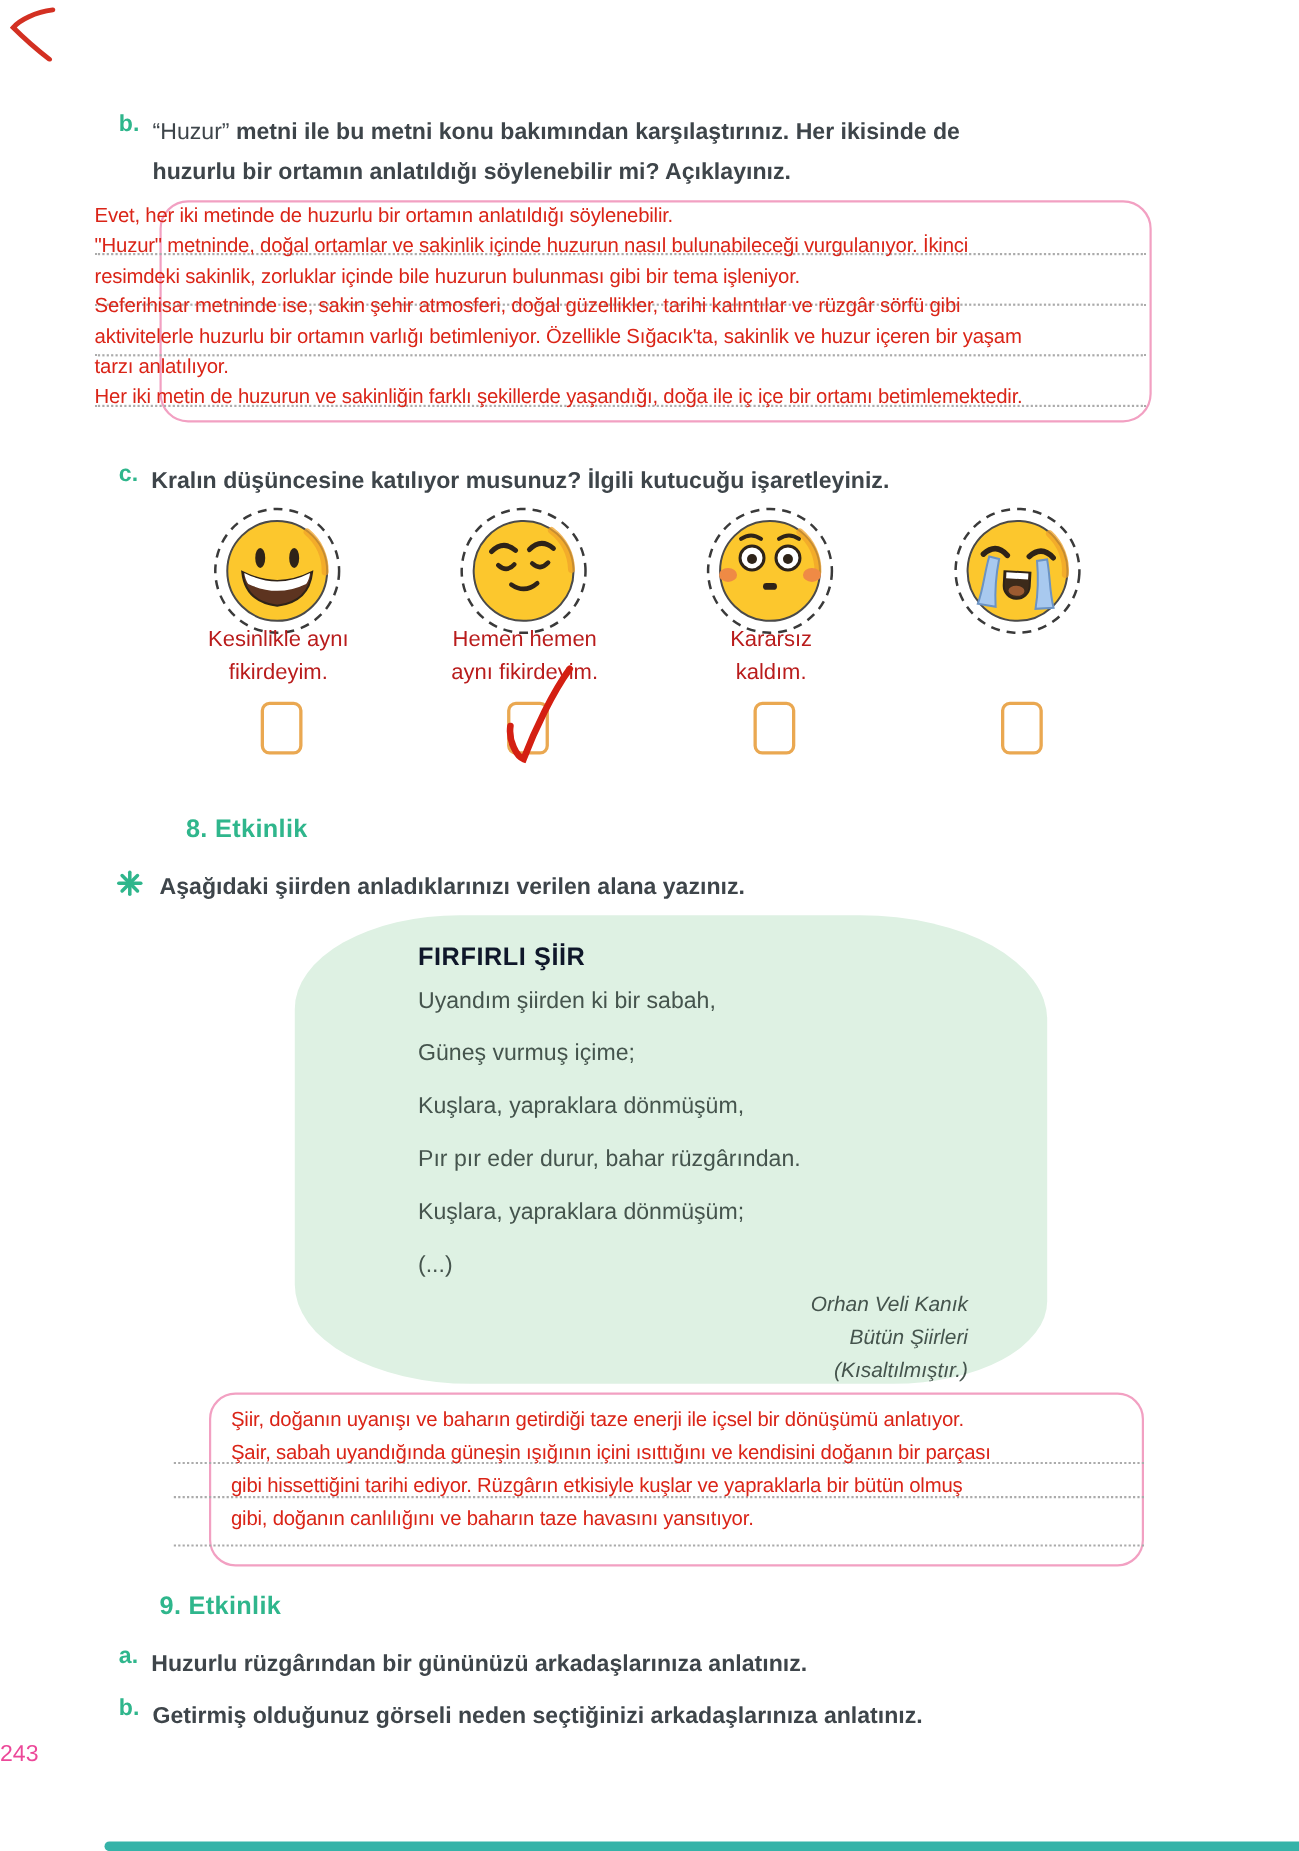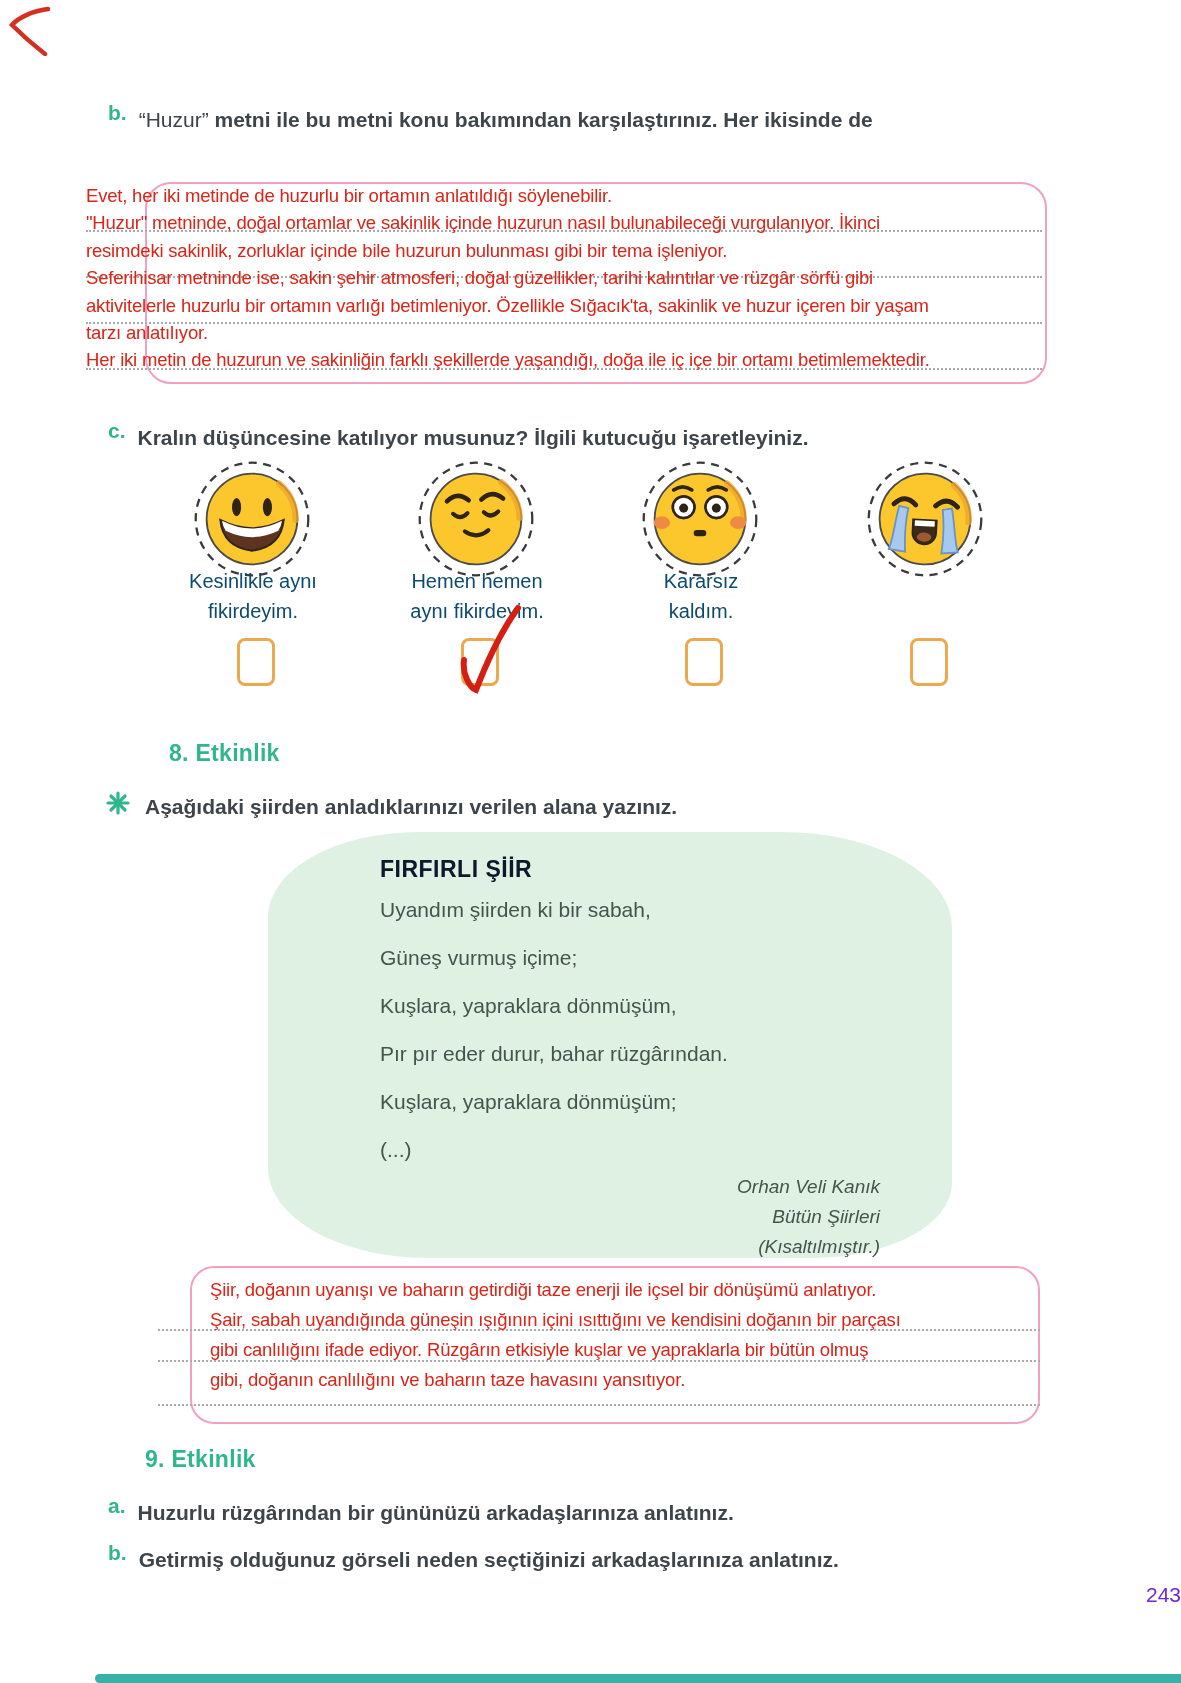--- a/index.html
+++ b/index.html
@@ -20,53 +20,54 @@
   .dotted { position:absolute; height:0; border-top:2px dotted #ababab; }
   
   .lines { position:absolute; }
   .gen-line { position:absolute; left:0; white-space:nowrap;text-align:right; }
   .red-text { color:#da2417; font-size:18.5px; letter-spacing:-0.2px; }
   .red-text .gen-line { height:27px; }
   
   .option { position:absolute; top:460px; width:226px; height:240px; }
   .sticker { position:absolute; left:53px; top:0; width:118px; height:118px; }
   .opt-label { position:absolute; top:106px; left:0; width:226px; text-align:center;
-               font-size:20px; line-height:30px; color:#0c4a6e; }
+               font-size:20px; line-height:30px; color:#b91c1c; }
   .checkbox { position:absolute; left:97px; top:178px; width:32px; height:42px;
               border:3px solid #eaa851; border-radius:8px; background:#fff; }
   .checkmark { position:absolute; left:78px; top:138px; width:96px; height:96px; pointer-events:none; }
   
   .poem-box { position:absolute; left:268px; top:832px; width:684px; height:426px;
               background:#def1e3; border-radius:150px 170px 140px 160px / 85px 95px 75px 90px; }
   .poem-title { position:absolute; left:380px; top:856px; font-size:23px; font-weight:700;
                 color:#0f172a; letter-spacing:.5px; }
   .poem-lines { left:380px; top:898px; font-size:21px; color:#45544d; }
   .attribution { left:560px; top:1176px; width:320px; font-size:19px; font-style:italic; color:#45544d; }
   .attribution .gen-line { left:auto; right:0; }
   
-  .page-number { position:absolute; left:0; top:1583px; width:100%; text-align:right;
-                 font-size:21px; color:#6d28d9; }
+  .page-number { position:absolute; left:0; top:1583px; width:100%; text-align:left;
+                 font-size:21px; color:#ec4899; }
   .bottom-bar { position:absolute; left:95px; top:1674px; width:1086px; height:9px;
                 background:#35b3a8; border-radius:5px 0 0 5px; }
   .star-bullet { position:absolute; left:106px; top:791px; width:24px; height:24px; }
   .corner-mark { position:absolute; left:2px; top:2px; width:54px; height:54px; }
 </style>
 </head>
 <body>
 
 <div class="page">
 
   <svg class="corner-mark" viewBox="0 0 54 54">
     <path d="M46 7 C30 9 16 16 10 23 C20 33 34 45 43 52" fill="none" stroke="#d33022" stroke-width="4.5" stroke-linecap="round"></path>
   </svg>
 
   <div class="q" style="left:108px; top:101px;">
     <span class="q-letter">b.</span>
     <div>
       <div class="q-line"><span class="q-quoted">“Huzur”</span><span> metni ile bu metni konu bakımından karşılaştırınız. Her ikisinde de</span></div>
+      <div class="q-line">huzurlu bir ortamın anlatıldığı söylenebilir mi? Açıklayınız.</div>
     </div>
   </div>
 
   <div class="answer-box" style="left:145px; top:182px; width:898px; height:198px;"></div>
   <div class="dotted" style="left:86px; top:230px; width:956px;"></div>
   <div class="dotted" style="left:86px; top:276px; width:956px;"></div>
   <div class="dotted" style="left:86px; top:322px; width:956px;"></div>
   <div class="dotted" style="left:86px; top:368px; width:956px;"></div>
   <div class="lines red-text" style="left:86px; top:185px;">
       <div class="gen-line" style="top: 0px;">Evet, her iki metinde de huzurlu bir ortamın anlatıldığı söylenebilir.</div>
@@ -191,21 +192,21 @@
       <div class="gen-line" style="top: 60px; font-style: italic;">(Kısaltılmıştır.)</div>
     </div>
 
   <div class="answer-box" style="left:190px; top:1266px; width:846px; height:154px; border-radius:24px;"></div>
   <div class="dotted" style="left:158px; top:1329px; width:882px;"></div>
   <div class="dotted" style="left:158px; top:1360px; width:882px;"></div>
   <div class="dotted" style="left:158px; top:1404px; width:882px;"></div>
   <div class="lines red-text" style="left:210px; top:1279px;">
       <div class="gen-line" style="top: 0px;">Şiir, doğanın uyanışı ve baharın getirdiği taze enerji ile içsel bir dönüşümü anlatıyor.</div>
       <div class="gen-line" style="top: 30px;">Şair, sabah uyandığında güneşin ışığının içini ısıttığını ve kendisini doğanın bir parçası</div>
-      <div class="gen-line" style="top: 60px;">gibi canlılığını ifade ediyor. Rüzgârın etkisiyle kuşlar ve yapraklarla bir bütün olmuş</div>
+      <div class="gen-line" style="top: 60px;">gibi hissettiğini tarihi ediyor. Rüzgârın etkisiyle kuşlar ve yapraklarla bir bütün olmuş</div>
       <div class="gen-line" style="top: 90px;">gibi, doğanın canlılığını ve baharın taze havasını yansıtıyor.</div>
     </div>
 
   <div class="section-heading" style="left:145px; top:1446px;">9. Etkinlik</div>
   <div class="q" style="left:108px; top:1494px;">
     <span class="q-letter">a.</span>
     <div class="q-line">Huzurlu rüzgârından bir gününüzü arkadaşlarınıza anlatınız.</div>
   </div>
   <div class="q" style="left:108px; top:1541px;">
     <span class="q-letter">b.</span>

